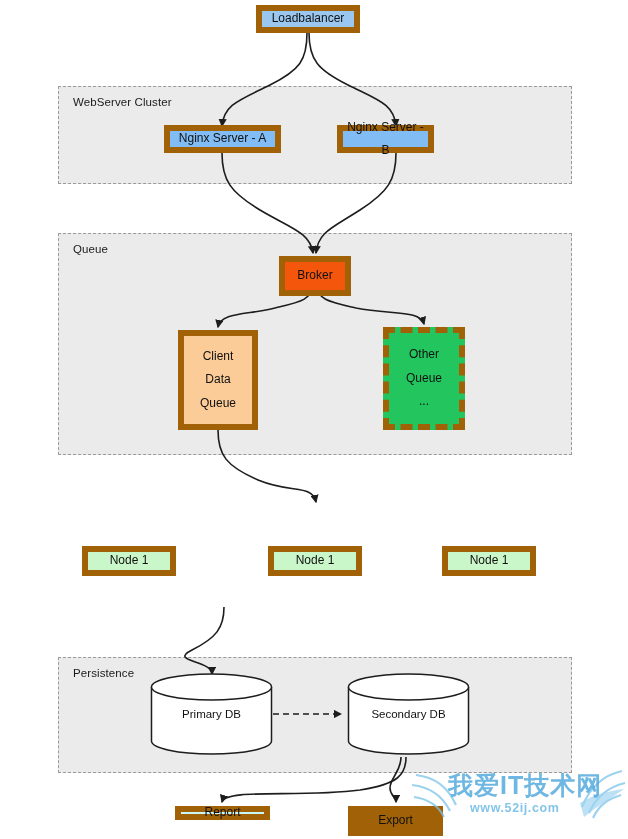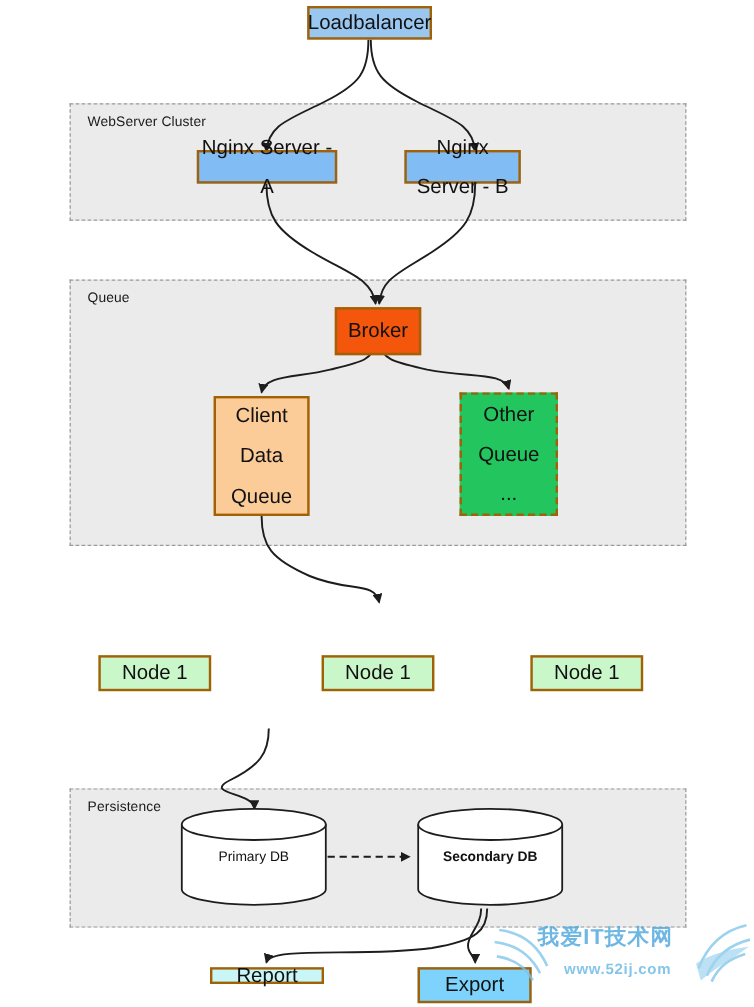--- a/index.html
+++ b/index.html
@@ -37,26 +37,26 @@
     top: 9px;
     font-size: 11.5px;
     color: #1a1a1a;
     letter-spacing: 0.1px;
     white-space: nowrap;
     text-align: center;
   }
   .node {
     position: absolute;
     box-sizing: border-box;
-    border: 2px solid #a16207;
+    border: 6px solid #a16207;
     display: flex;
     align-items: center;
     justify-content: center;
     flex-direction: column;
-    font-size: 17px;
+    font-size: 12px;
     color: #111111;
     text-align: center;
     line-height: 1.95;
   }
   .node.dashed {
     border-style: dashed;
   }
   .node span {
     display: block;
   }
@@ -85,21 +85,21 @@
     right: 2px;
     bottom: 2px;
     width: 214px;
     height: 92px;
     pointer-events: none;
   }
   .wm-main {
     position: absolute;
     left: 36px;
     top: 24px;
-    font-size: 18px;
+    font-size: 25px;
     font-weight: bold;
     color: #4fa8dd;
     opacity: 0.82;
     letter-spacing: 1px;
     white-space: nowrap;
   }
   .wm-sub {
     position: absolute;
     left: 58px;
     top: 56px;
@@ -205,36 +205,36 @@
     <svg width="123" height="82" viewBox="0 0 123 82" xmlns="http://www.w3.org/2000/svg">
       <path d="M 1.5 14 L 1.5 68 A 60 13 0 0 0 121.5 68 L 121.5 14" fill="#ffffff" stroke="#1d1d1d" stroke-width="1.5"></path>
       <ellipse cx="61.5" cy="14" rx="60" ry="13" fill="#ffffff" stroke="#1d1d1d" stroke-width="1.5"></ellipse>
     </svg>
     <div class="cyl-text">
       <span>Primary</span>
       <span>DB</span>
     </div>
   </div>
 
-  <div class="cyl" style="left:347px; top:673px; width:123px; height:82px;font-weight:bold;">
+  <div class="cyl" style="left:347px; top:673px; width:123px; height:82px;">
     <svg width="123" height="82" viewBox="0 0 123 82" xmlns="http://www.w3.org/2000/svg">
       <path d="M 1.5 14 L 1.5 68 A 60 13 0 0 0 121.5 68 L 121.5 14" fill="#ffffff" stroke="#1d1d1d" stroke-width="1.5"></path>
       <ellipse cx="61.5" cy="14" rx="60" ry="13" fill="#ffffff" stroke="#1d1d1d" stroke-width="1.5"></ellipse>
     </svg>
     <div class="cyl-text">
       <span>Secondary</span>
       <span>DB</span>
     </div>
   </div>
 
   <div class="node" style="left:175px; top:806px; width:95px; height:14px; background:#c9f7f7;">
     <span>Report</span>
   </div>
 
-  <div class="node" style="left:348px; top:806px; width:95px; height:30px; background:#7dd3fc;">
+  <div class="node" style="left:348px; top:806px; width:95px; height:30px; background:#a16207;">
     <span>Export</span>
   </div>
 
   <div id="watermark">
     <svg width="214" height="92" viewBox="0 0 214 92" xmlns="http://www.w3.org/2000/svg">
       <g fill="none" stroke="#7cc3e8" stroke-width="2.2" opacity="0.75">
         <path d="M 4 30 C 22 32, 36 42, 44 60"></path>
         <path d="M 0 40 C 18 42, 30 50, 38 66"></path>
         <path d="M 2 52 C 16 54, 26 60, 32 72"></path>
       </g>

